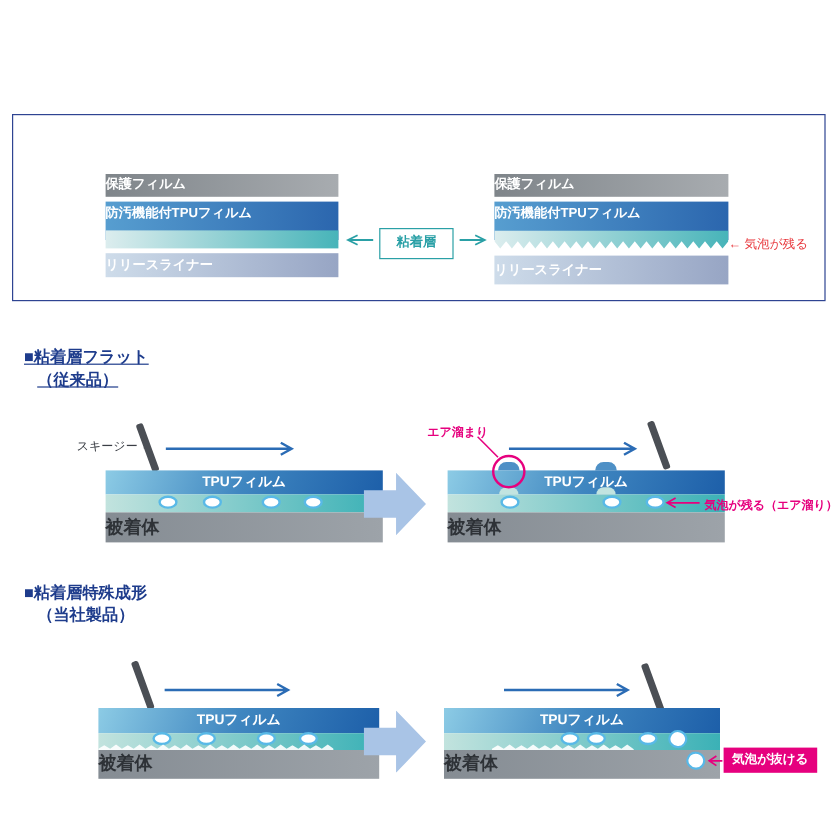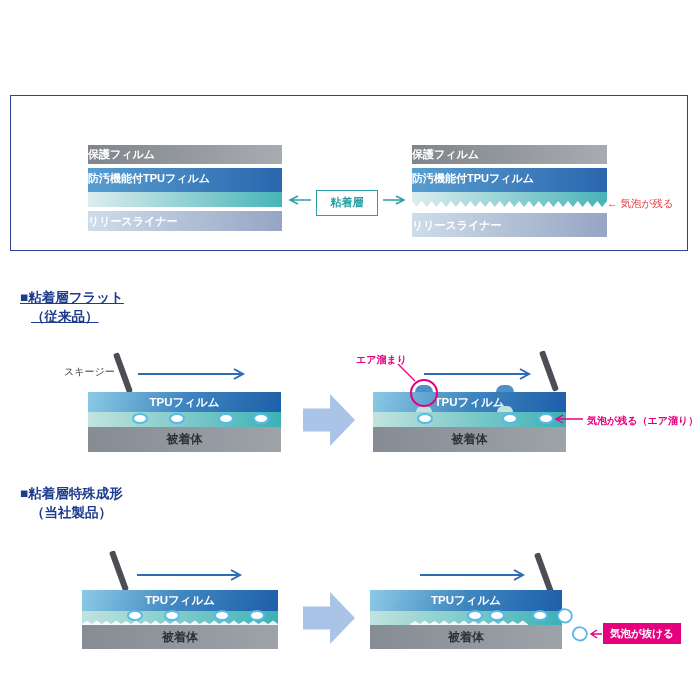--- a/index.html
+++ b/index.html
@@ -33,28 +33,28 @@
                    text-align:center;line-height:23px;background:#fff;}
   .micro-note{left:607px;top:197px;font-size:10.5px;color:#e8383d;white-space:nowrap;}
 
   
   .sec-head{font-size:13.5px;font-weight:bold;color:#1e3c8c;}
 
   
   .squeegee{width:6px;height:42px;background:#4b4f55;border-radius:2px;transform:rotate(-20deg);}
   .sq-label{font-size:10px;color:#3a3e45;}
 
-  .dstack{height:73px;}
+  .dstack{height:73px;padding-left:38px;}
   .d-tpu{position:absolute;left:0;top:0;width:100%;height:20px;line-height:20px;text-align:center;
          color:#fff;font-weight:bold;font-size:11.5px;
          background:linear-gradient(110deg,#8ccbe5 0%,#3f86c0 50%,#1d5fa9 100%);}
   .d-adh{position:absolute;left:0;top:20px;width:100%;height:15px;
          background:linear-gradient(to right,#c2e3de,#3bb1b6);}
-  .d-sub{position:absolute;left:0;top:35px;width:100%;height:25px;line-height:25px;text-align:center;
-         color:#2e3237;font-weight:bold;font-size:12px;
+  .d-sub{position:absolute;left:0;top:35px;width:100%;height:25px;line-height:25px;text-align:left;
+         color:#2e3237;font-weight:bold;font-size:15px;
          background:linear-gradient(to right,#858c93,#9da3a9);}
   .bub{position:absolute;width:16px;height:11px;background:#fff;border:2px solid #59b9e7;
        border-radius:50%;box-sizing:border-box;}
   .bumpTop{position:absolute;width:18px;height:7px;border-radius:9px 9px 0 0;background:#4e90c6;top:-7px;}
   .bumpAdh{position:absolute;width:16px;height:6px;border-radius:8px 8px 0 0;background:#c2e4e0;top:14px;}
 
   .block-arrow{width:52px;height:52px;background:#a9c4e6;
                clip-path:polygon(0 28%,52% 28%,52% 0,100% 50%,52% 100%,52% 72%,0 72%);}
 
   .pink-circle{width:28px;height:28px;border:2px solid #e6007e;border-radius:50%;box-sizing:border-box;}

